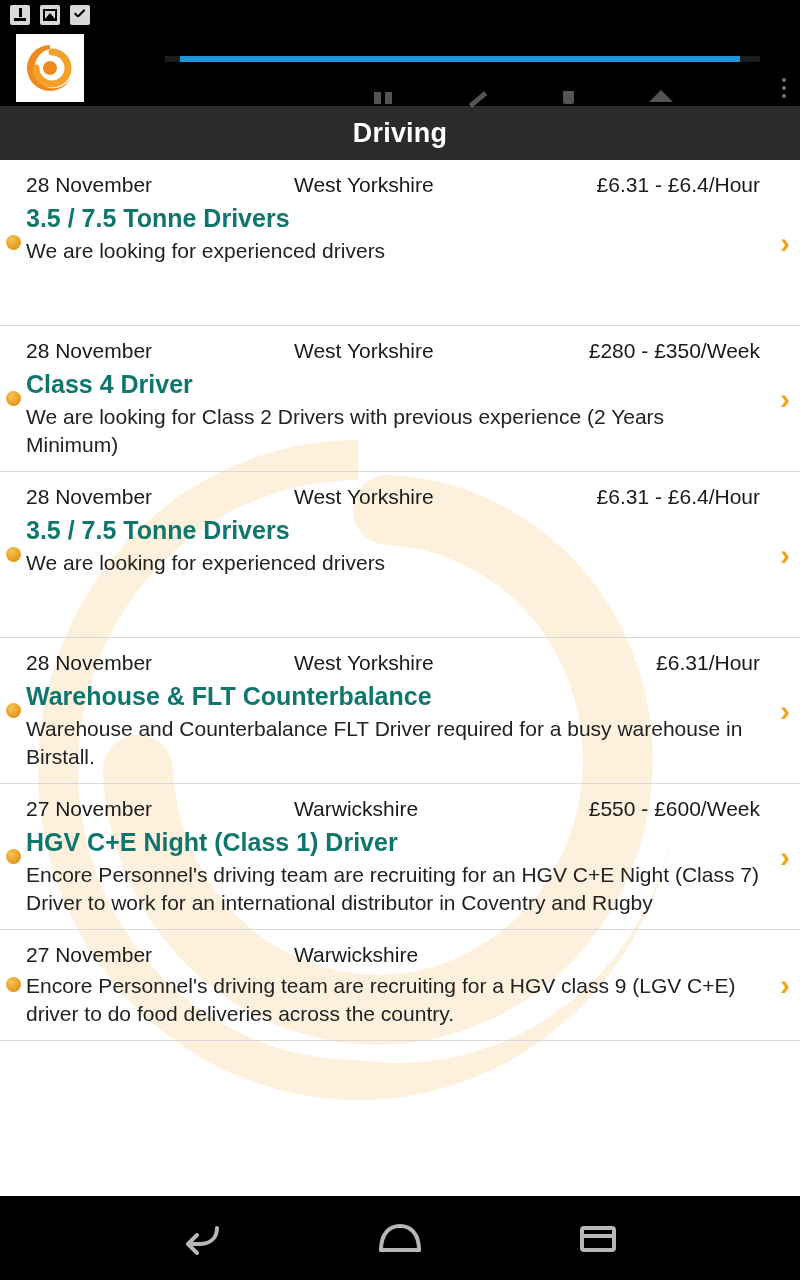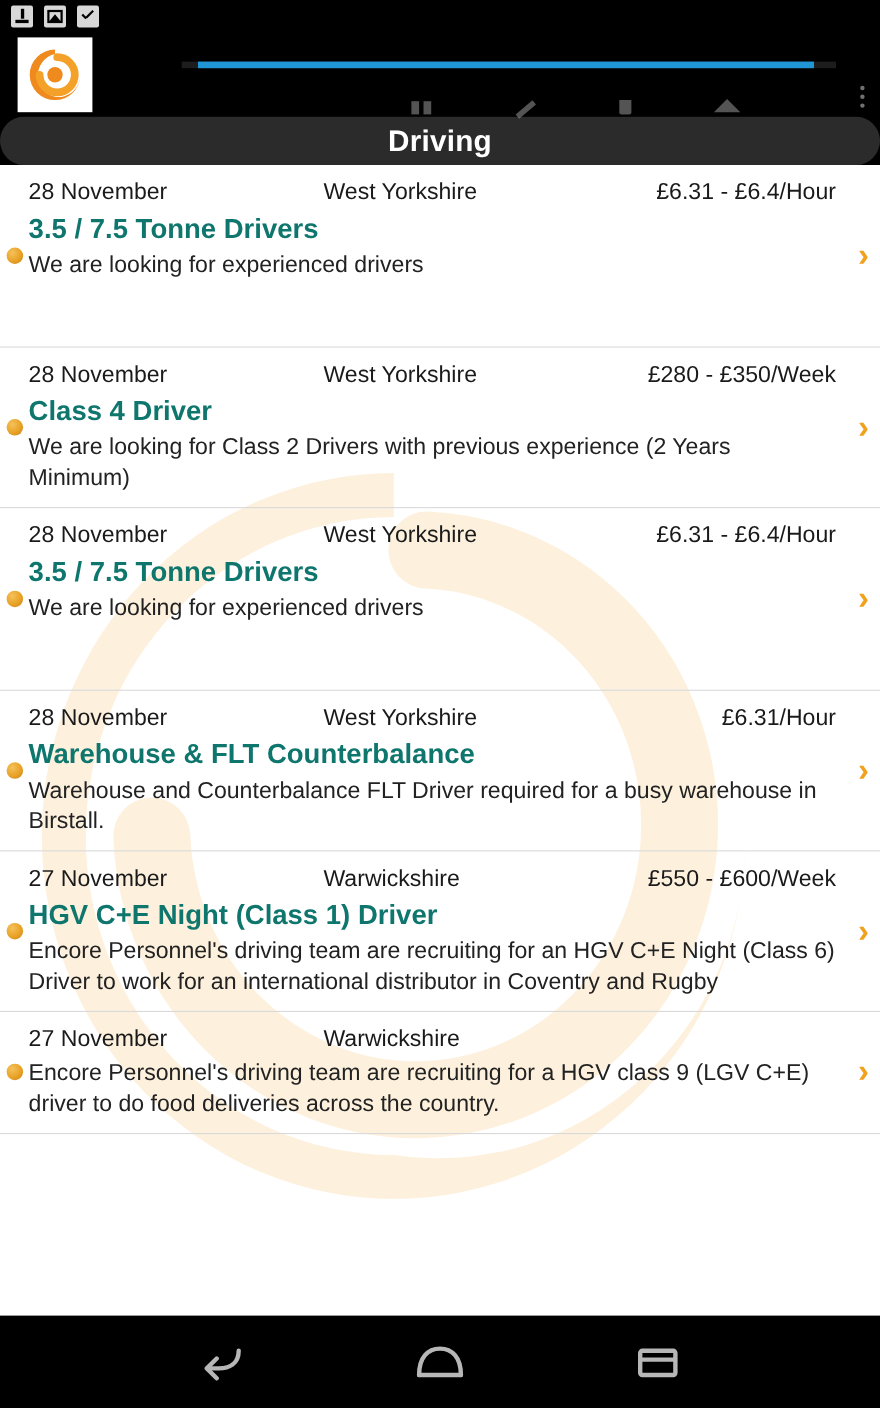--- a/index.html
+++ b/index.html
@@ -211,31 +211,30 @@
   .ab-overflow i {
     display: block;
     width: 4px; height: 4px;
     background: #bbb;
     margin: 0 0 4px 0;
     border-radius: 50%;
   }
 
   
   .titlebar {
-    height: 44px;
+    height: 54px;
     background: #2b2b2b;
     color: #fff;
     display: flex;
     align-items: center;
     justify-content: center;
     font-size: 27px;
     font-weight: bold;
     flex: 0 0 auto;
     letter-spacing: .2px;
-    border-radius: 27px;
   }
 
   
   .list {
     position: relative;
     flex: 1 1 auto;
     background: #fff;
     overflow: hidden;
   }
   .watermark {
@@ -426,21 +425,21 @@
       <div class="divider"></div>
 
       <div class="row">
         <span class="bullet"></span>
         <div class="meta">
           <span class="date">27 November</span>
           <span class="loc">Warwickshire</span>
           <span class="pay">£550 - £600/Week</span>
         </div>
         <div class="title">HGV C+E Night (Class 1) Driver</div>
-        <div class="desc">Encore Personnel's driving team are recruiting for an HGV C+E Night (Class 6) Driver to work for an international distributor in Coventry and Rugby</div>
+        <div class="desc">Encore Personnel's driving team are recruiting for an HGV C+E Night (Class 7) Driver to work for an international distributor in Coventry and Rugby</div>
         <span class="chev">›</span>
       </div>
       <div class="divider"></div>
 
       <div class="row">
         <span class="bullet"></span>
         <div class="meta">
           <span class="date">27 November</span>
           <span class="loc">Warwickshire</span>
         </div>

